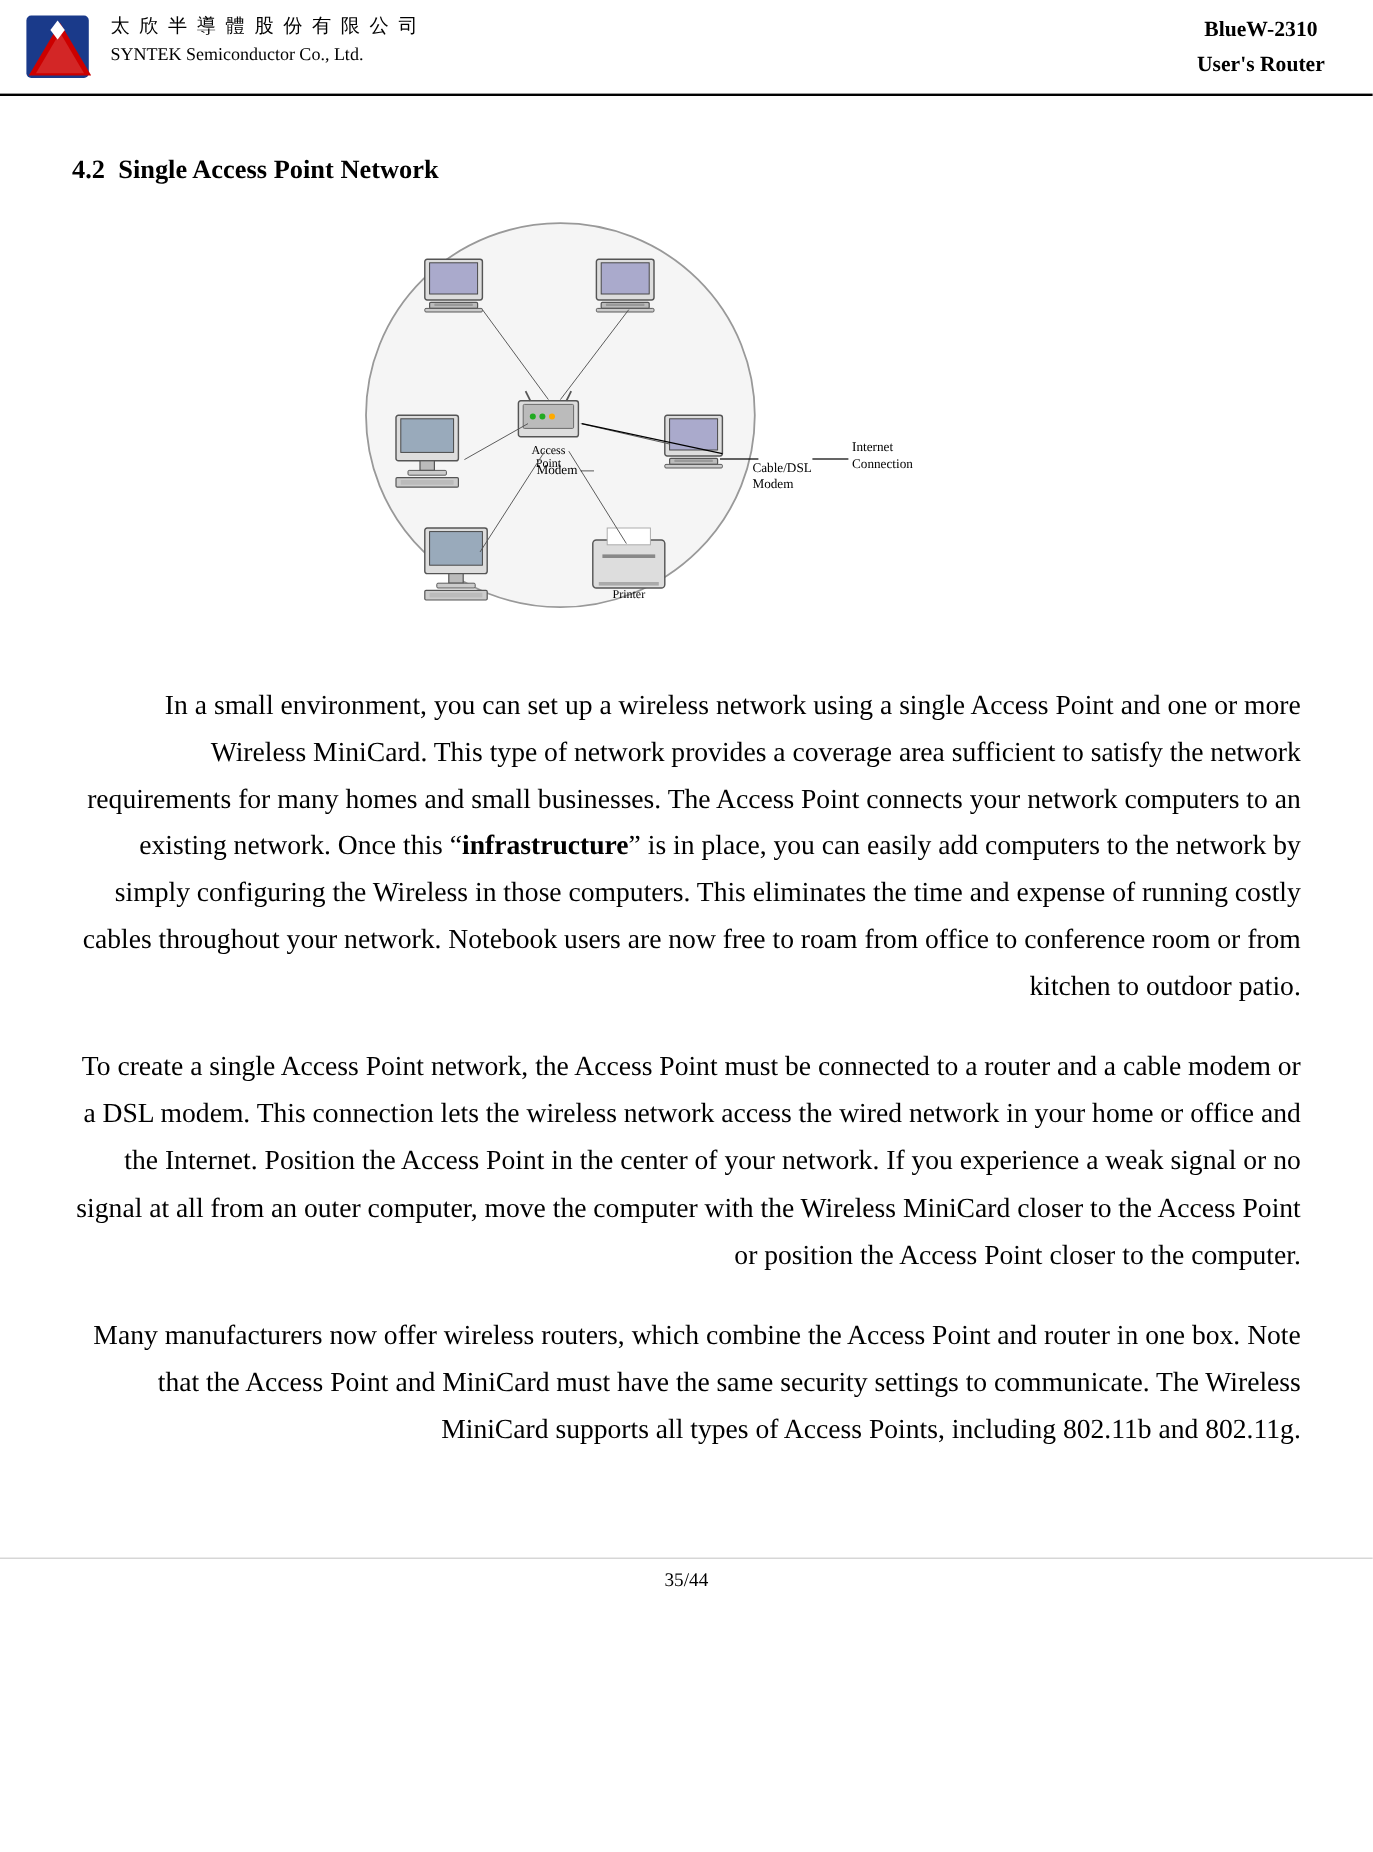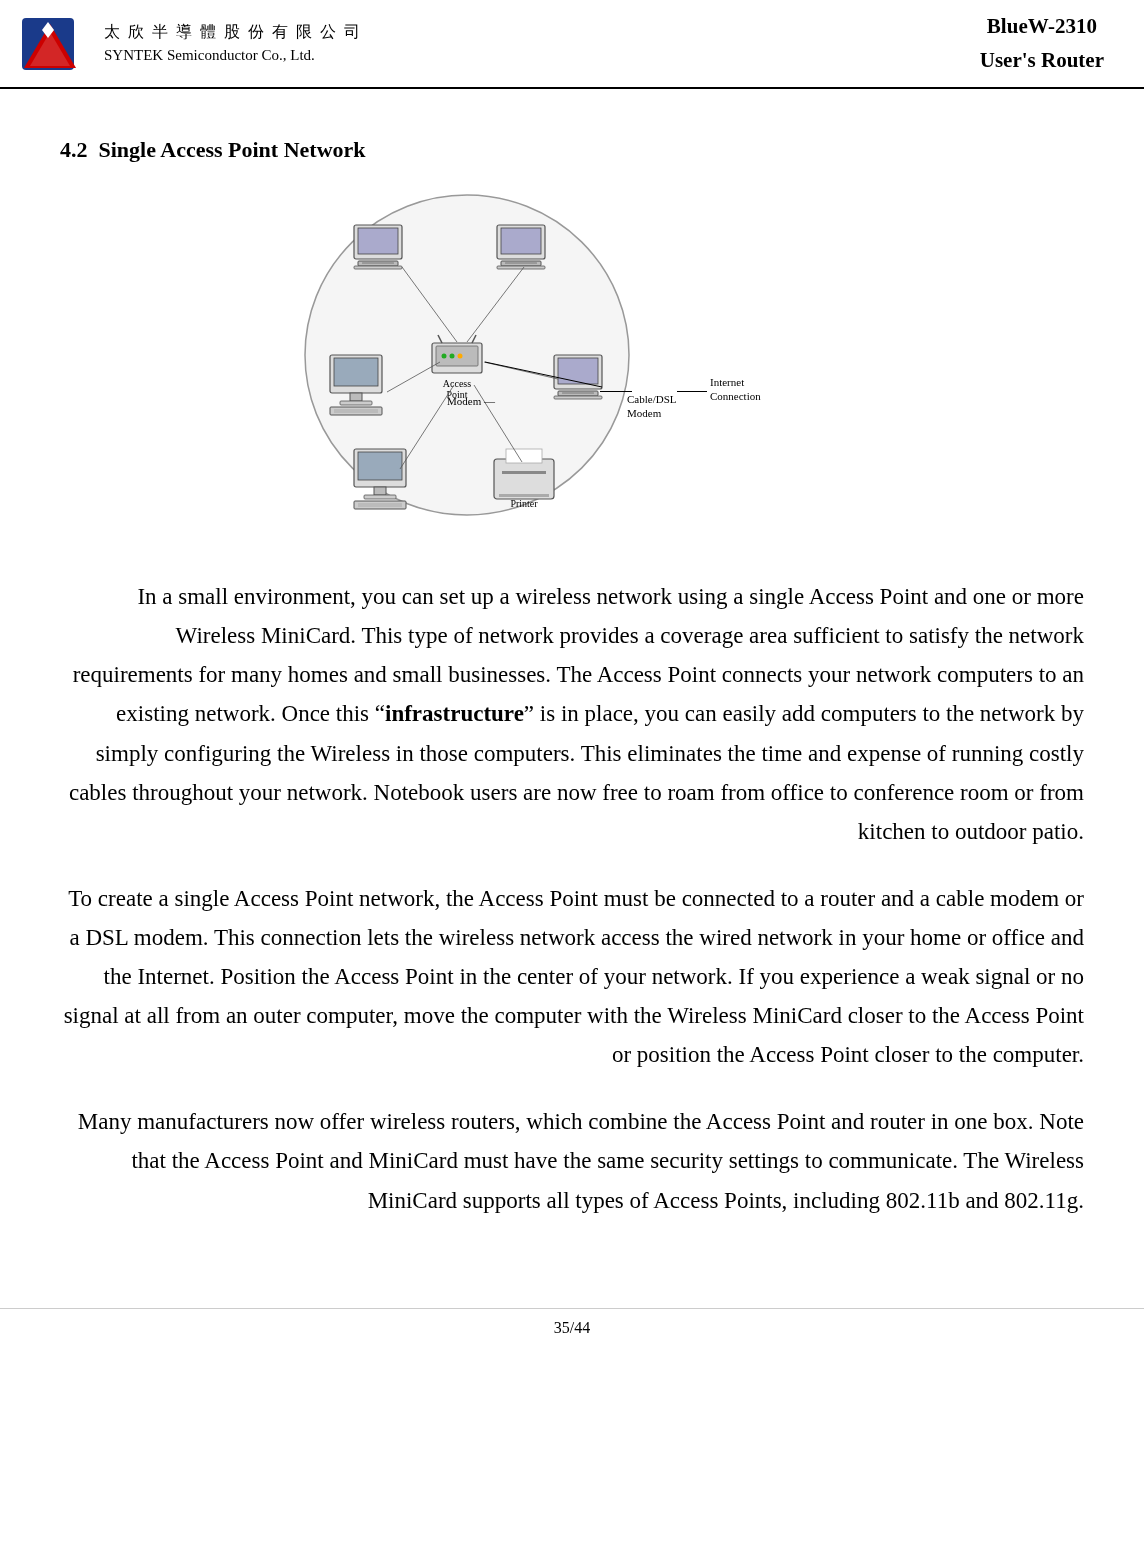--- a/index.html
+++ b/index.html
@@ -15,34 +15,34 @@
     
     .header {
       display: flex;
       justify-content: space-between;
       align-items: center;
       padding: 10px 40px 10px 20px;
       border-bottom: 2px solid #000;
     }
     .header-logo {
       display: flex;
-      align-items: center;
-      gap: 28px;
+      align-items: flex-start;
+      gap: 16px;
     }
     .header-company {
       font-size: 15px;
       line-height: 1.5;
     }
     .header-company .chinese {
       font-size: 16px;
       letter-spacing: 2px;
     }
     .header-right {
       text-align: center;
-      font-size: 21px;
+      font-size: 18px;
       font-weight: bold;
       line-height: 1.6;
     }
 
     
     .content {
       padding: 48px 60px 40px 60px;
     }
 
     

